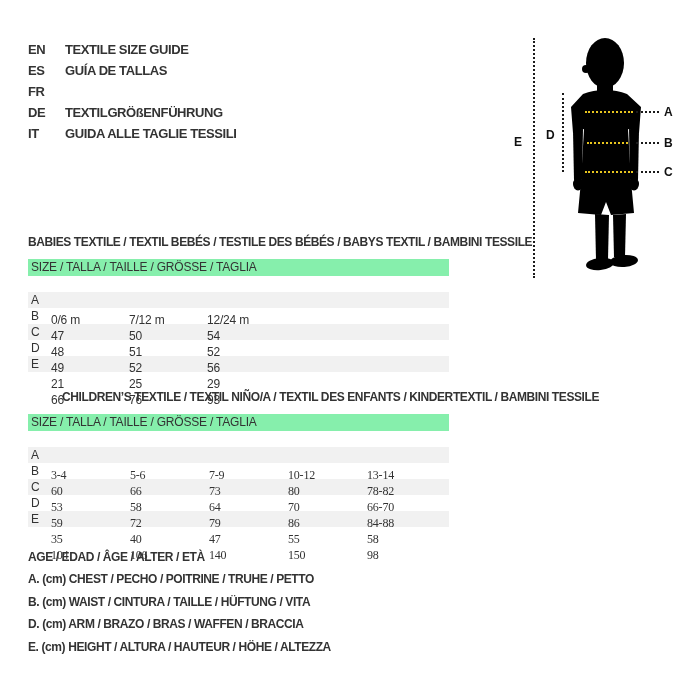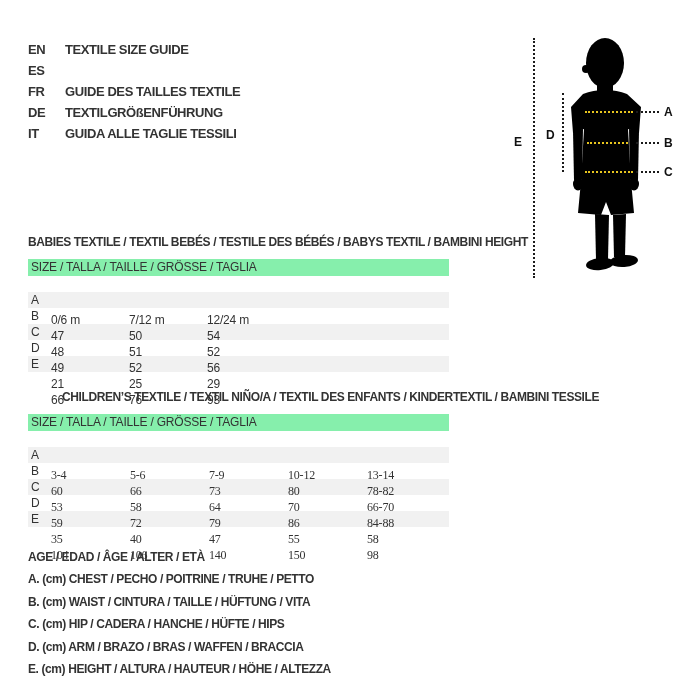--- a/index.html
+++ b/index.html
@@ -42,24 +42,24 @@
 
 <div>
 
   <div class="abs lang-list">
     <div class="lang-row">
       <span class="lang-code">EN</span>
       <span class="lang-title">TEXTILE SIZE GUIDE</span>
     </div>
     <div class="lang-row">
       <span class="lang-code">ES</span>
+      <span class="lang-title">GUÍA DE TALLAS</span>
     </div>
     <div class="lang-row">
       <span class="lang-code">FR</span>
-      <span class="lang-title">GUIDE DES TAILLES TEXTILE</span>
     </div>
     <div class="lang-row">
       <span class="lang-code">DE</span>
       <span class="lang-title">TEXTILGRÖßENFÜHRUNG</span>
     </div>
     <div class="lang-row">
       <span class="lang-code">IT</span>
       <span class="lang-title">GUIDA ALLE TAGLIE TESSILI</span>
     </div>
   </div>
@@ -94,21 +94,21 @@
     <div class="abs hline-black" style="left:636px;top:142px;width:23px;"></div>
     <div class="abs hline-black" style="left:636px;top:171px;width:23px;"></div>
 
     <div class="abs mlabel" style="left:664px;top:106px;">A</div>
     <div class="abs mlabel" style="left:664px;top:137px;">B</div>
     <div class="abs mlabel" style="left:664px;top:166px;">C</div>
     <div class="abs mlabel" style="left:546px;top:129px;">D</div>
     <div class="abs mlabel" style="left:514px;top:136px;">E</div>
   </div>
 
-  <div class="abs section-title" style="left:28px;top:235px;">BABIES TEXTILE / TEXTIL BEBÉS / TESTILE DES BÉBÉS / BABYS TEXTIL / BAMBINI HEIGHT</div>
+  <div class="abs section-title" style="left:28px;top:235px;">BABIES TEXTILE / TEXTIL BEBÉS / TESTILE DES BÉBÉS / BABYS TEXTIL / BAMBINI TESSILE</div>
 
   <div class="abs size-table" style="left:28px;top:259px;">
     <div class="thead">SIZE / TALLA / TAILLE / GRÖSSE / TAGLIA</div>
     <div class="trow">
       <span class="cell-label"></span>
       <span class="cell">0/6 m</span>
       <span class="cell">7/12 m</span>
       <span class="cell">12/24 m</span>
     </div>
     <div class="trow stripe">
@@ -194,18 +194,17 @@
       <span class="cell">140</span>
       <span class="cell">150</span>
       <span class="cell">98</span>
     </div>
   </div>
 
   <div class="abs legend">
     <div class="legend-line">AGE / EDAD / ÂGE / ALTER / ETÀ</div>
     <div class="legend-line">A. (cm) CHEST / PECHO / POITRINE / TRUHE / PETTO</div>
     <div class="legend-line">B. (cm) WAIST / CINTURA / TAILLE / HÜFTUNG / VITA</div>
-    <div class="legend-line">C. (cm) HIP / CADERA / HANCHE / HÜFTE / HIPS</div>
     <div class="legend-line">D. (cm) ARM / BRAZO / BRAS / WAFFEN / BRACCIA</div>
     <div class="legend-line">E. (cm) HEIGHT / ALTURA / HAUTEUR / HÖHE / ALTEZZA</div>
   </div>
 
 </div>
 
 </body></html>

